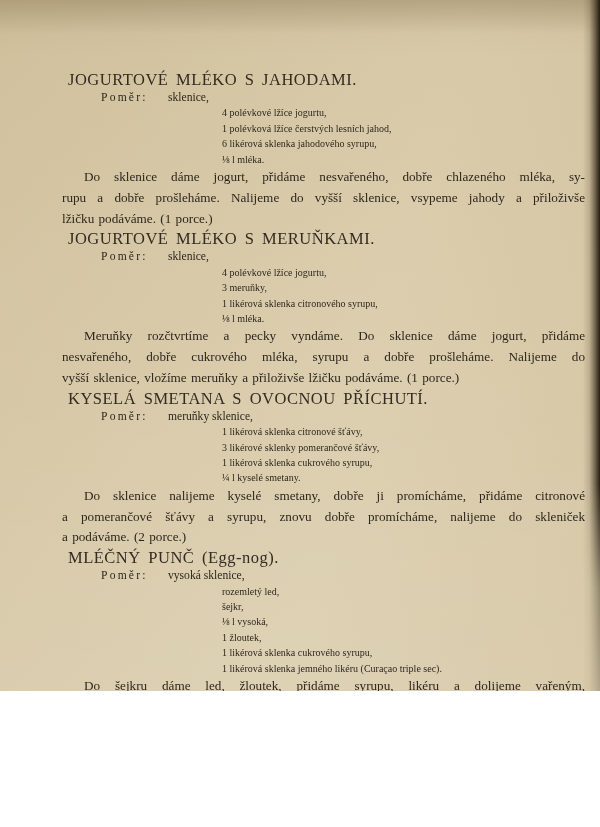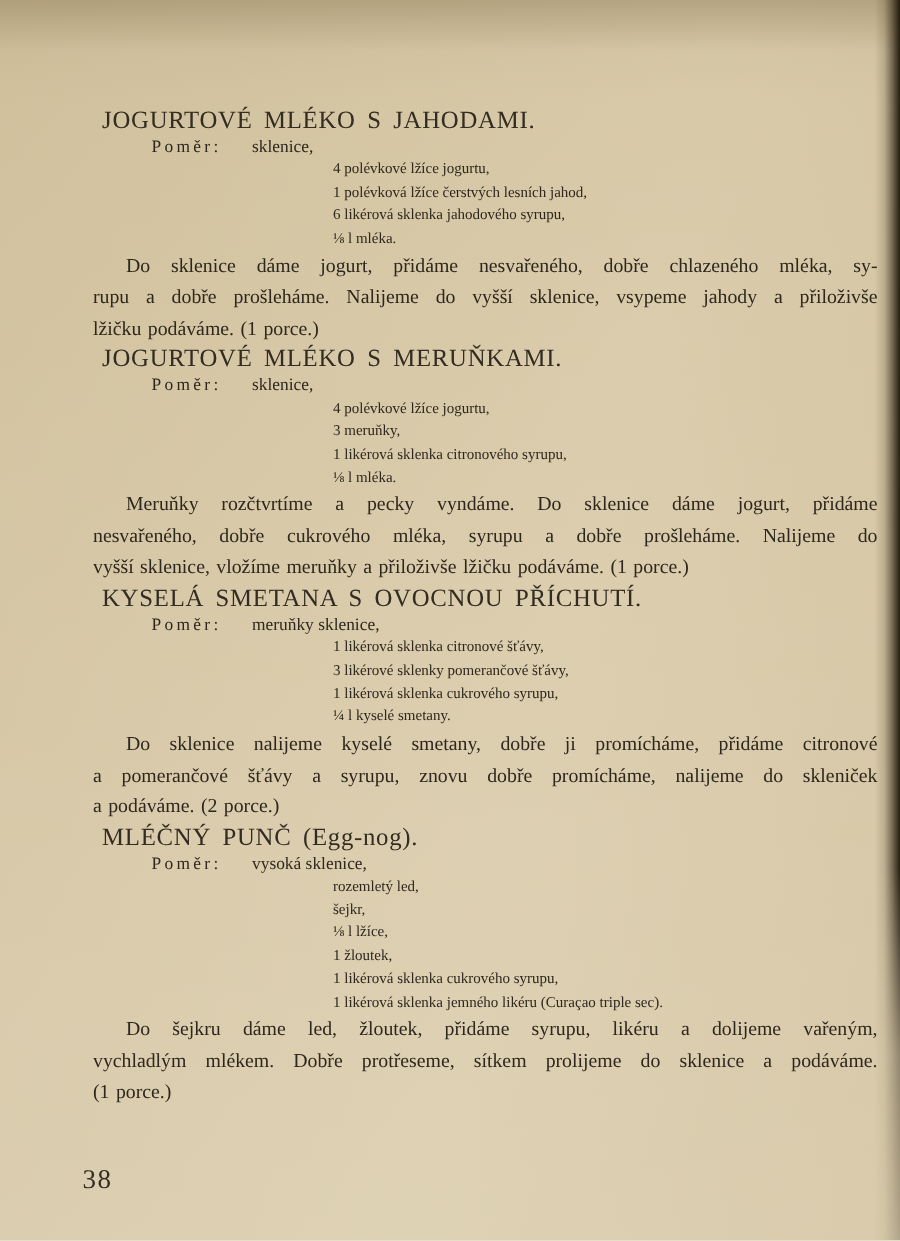--- a/index.html
+++ b/index.html
@@ -6,21 +6,21 @@
     --paper:#d8c9a6;
     --ink:#2d271e;
     --edge:#1f1505;
     --topshade:#7d6842;
   }
   *{margin:0;padding:0;box-sizing:border-box;}
   html,body{width:600px;}
   body{font-family:"Liberation Serif","DejaVu Serif",serif;}
   .page{
     position:relative;
-    width:600px;height:827px;
+    width:600px;height:691px;
     overflow:hidden;
     background-color:var(--paper);
     background-image:
       linear-gradient(to bottom, rgba(120,100,64,0.10) 0%, rgba(120,100,64,0.02) 8%, rgba(255,255,255,0.05) 55%, rgba(255,255,255,0.12) 100%),
       linear-gradient(105deg, rgba(167,146,104,0.12) 0%, rgba(255,255,255,0.06) 60%, rgba(167,146,104,0.10) 100%);
     color:var(--ink);
   }
   .top-shade{
     position:absolute;top:0;left:0;right:0;height:34px;
     background:linear-gradient(to bottom, rgba(125,104,66,0.32), rgba(125,104,66,0));
@@ -131,21 +131,21 @@
 
     <section class="recipe">
       <h2 class="recipe-title">MLÉČNÝ PUNČ (Egg-nog).</h2>
       <div class="ratio-first">
         <span class="ratio-label">Poměr:</span>
         <span class="ratio-vessel">vysoká sklenice,</span>
       </div>
       <div class="ingredients">
         <div>rozemletý led,</div>
         <div>šejkr,</div>
-        <div>⅛ l lžíce,</div>
+        <div>⅛ l vysoká,</div>
         <div>1 žloutek,</div>
         <div>1 likérová sklenka cukrového syrupu,</div>
         <div>1 likérová sklenka jemného likéru (Curaçao triple sec).</div>
       </div>
       <div class="para">
         <div class="pline first just">Do šejkru dáme led, žloutek, přidáme syrupu, likéru a dolijeme vařeným,</div>
         <div class="pline just">vychladlým mlékem. Dobře protřeseme, sítkem prolijeme do sklenice a podáváme.</div>
         <div class="pline last">(1 porce.)</div>
       </div>
     </section>

